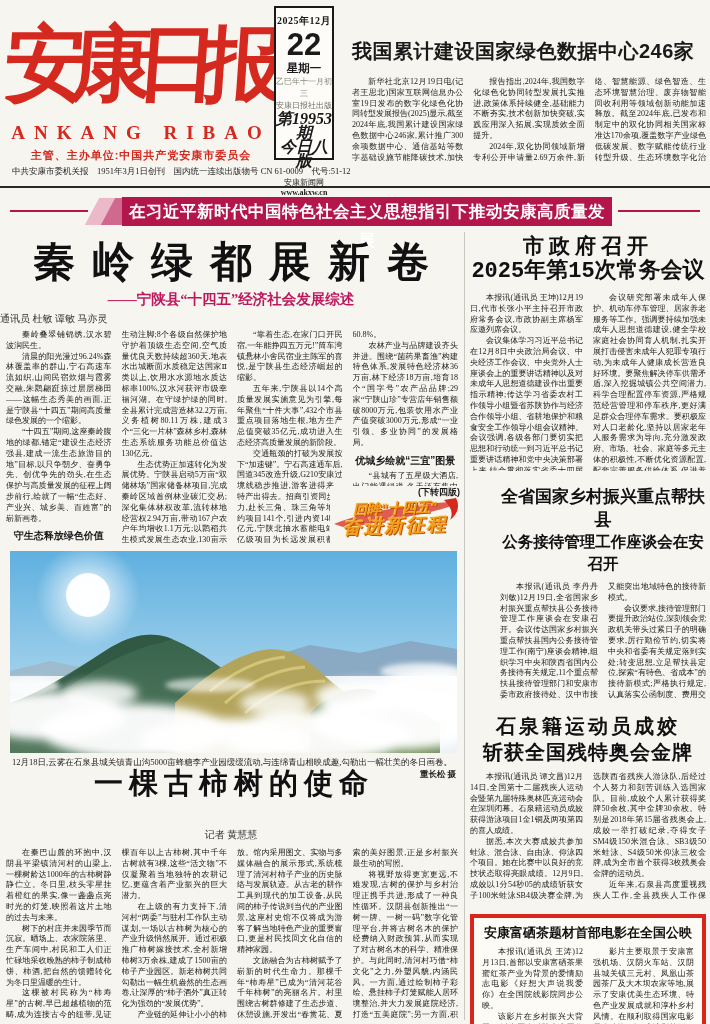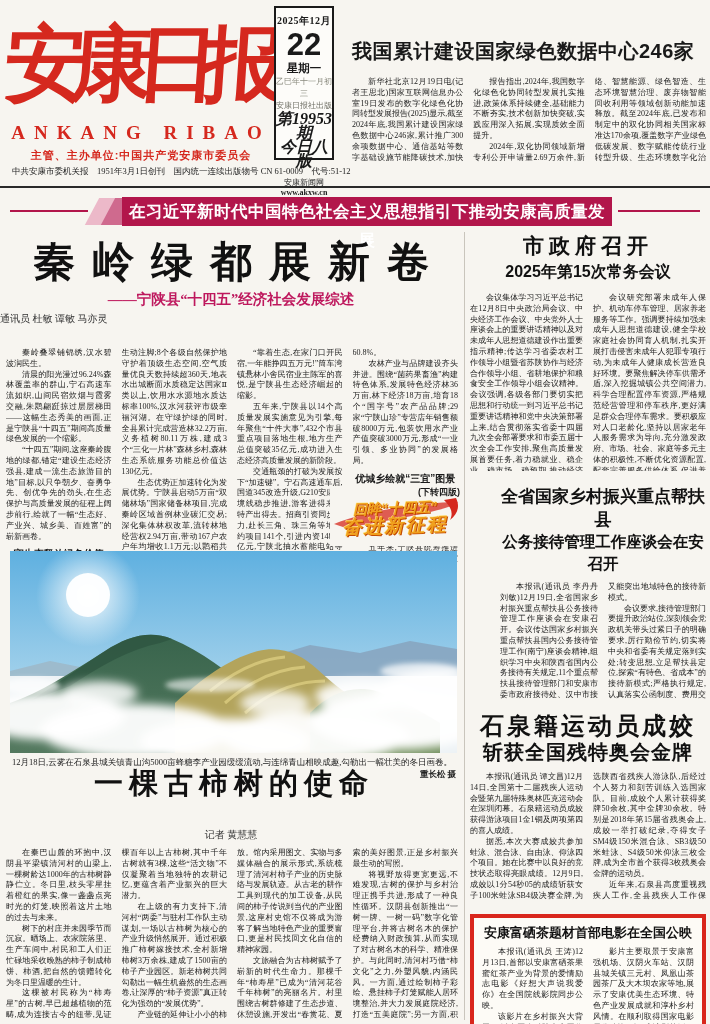--- a/index.html
+++ b/index.html
@@ -56,46 +56,46 @@
   .subhead{font-weight:bold;text-align:center;font-size:10px;margin:5px 0 3px;
       font-family:"Liberation Sans","DejaVu Sans",sans-serif;}
 
   
   .lead-h{position:absolute;left:0;top:234px;width:462px;margin:0;text-align:center;
       font-size:42px;font-weight:900;letter-spacing:17px;text-indent:17px;
       font-family:"Liberation Sans","DejaVu Sans",sans-serif;color:#111;}
   .lead-sub{position:absolute;left:0;top:290px;width:462px;text-align:center;
       font-size:14.5px;font-weight:bold;color:#be185d;}
   .lead-by{position:absolute;left:0;top:312px;width:462px;text-align:left;font-size:10px;color:#333;}
-  .leadbody{position:absolute;left:6px;top:348px;width:452px;height:214px;}
+  .leadbody{position:absolute;left:6px;top:330px;width:452px;height:214px;}
 
   .badgewrap{position:absolute;left:330px;top:486px;width:130px;height:60px;background:#f7f5f0;}
   .turnnote{font-size:9px;font-weight:bold;text-align:right;
       font-family:"Liberation Sans","DejaVu Sans",sans-serif;}
   .badge1,.badge2{position:relative;text-align:center;font-style:italic;font-weight:900;
       font-family:"Liberation Sans","DejaVu Sans",sans-serif;color:#f0a01e;
       text-shadow:1px 1px 0 #c34a00,-0.5px -0.5px 0 #ffe680;transform:rotate(-2deg);line-height:1.1;}
   .badge1{font-size:14px;margin-top:2px;}
   .badge2{font-size:19px;letter-spacing:2px;}
   .badgeflame{position:absolute;right:-2px;top:12px;}
 
   
   .vrule{position:absolute;left:464px;top:232px;width:1px;height:788px;background:#c9c5bc;}
   .rightcol{position:absolute;left:470px;top:232px;width:236px;}
   .art-h1,.art-h2{margin:0;text-align:center;font-weight:900;color:#111;
       font-family:"Liberation Sans","DejaVu Sans",sans-serif;}
   .gov .art-h1{font-size:21px;letter-spacing:5px;line-height:27px;}
-  .gov .art-h2{font-size:16px;line-height:26px;}
+  .gov .art-h2{font-size:22px;line-height:26px;font-family:Liberation Mono, monospace;}
   .gov .cols{height:178px;margin-top:8px;}
   .recep{margin-top:14px;margin-left:30px;}
   .recep .art-h1{font-size:17px;line-height:23px;}
   .recep .art-h2{font-size:15.5px;line-height:22px;}
   .recep .cols{height:118px;margin-top:7px;}
   .ath{margin-top:13px;}
-  .ath .art-h1{font-size:24px;letter-spacing:3px;line-height:26px;margin-top:8px;}
+  .ath .art-h1{font-size:20px;letter-spacing:3px;line-height:26px;margin-top:8px;}
   .ath .art-h2{font-size:20px;letter-spacing:1px;line-height:26px;}
   .ath .cols{height:130px;margin-top:7px;}
   .movie{margin-top:12px;border:4px solid #d9261c;background:#fdfbf6;
       padding:6px 8px;box-sizing:border-box;height:158px;}
   .movie .art-h1{font-size:13px;line-height:18px;margin-bottom:5px;}
   .movie .cols{height:118px;}
 
   
   .photo{position:absolute;left:10px;top:551px;width:447px;height:202px;margin:0;overflow:hidden;
       background:#9cc9e4;}
@@ -199,20 +199,21 @@
 
   <div class="vrule"></div>
 
   <aside class="rightcol">
 
     <article class="art gov">
       <h3 class="art-h1">市政府召开</h3>
       <h3 class="art-h2">2025年第15次常务会议</h3>
       <div class="cols">
           <div class="col">
+            <p class="bodyp">本报讯(通讯员 王坤)12月19日,代市长张小平主持召开市政府常务会议,市政协副主席杨军应邀列席会议。</p>
             <p class="bodyp">会议集体学习习近平总书记在12月8日中央政治局会议、中央经济工作会议、中央党外人士座谈会上的重要讲话精神以及对未成年人思想道德建设作出重要指示精神;传达学习省委农村工作领导小组暨省苏陕协作与经济合作领导小组、省耕地保护和粮食安全工作领导小组会议精神。会议强调,各级各部门要切实把思想和行动统一到习近平总书记重要讲话精神和党中央决策部署上来,结合贯彻落实省委十四届九次全会部署要求和市委五届十次全会工作安排,聚焦高质量发展首要任务,着力稳就业、稳企业、稳市场、稳预期,推动经济实现质的有效提升和量的合理增长,奋力完成全年经济社会发展目标任务,确保“十五五”实现良好开局。</p>
           </div>
           <div class="col">
             <p class="bodyp">会议研究部署未成年人保护、机动车停车管理、居家养老服务等工作。强调要持续加强未成年人思想道德建设,健全学校家庭社会协同育人机制,扎实开展打击侵害未成年人犯罪专项行动,为未成年人健康成长营造良好环境。要聚焦解决停车供需矛盾,深入挖掘城镇公共空间潜力,科学合理配置停车资源,严格规范经营管理和停车秩序,更好满足群众合理停车需求。要积极应对人口老龄化,坚持以居家老年人服务需求为导向,充分激发政府、市场、社会、家庭等多元主体的积极性,不断优化资源配置,配套完善服务供给体系,促进养老服务高质量发展。会议还研究了其他事项。</p>
           </div>
         </div>
     </article>
 
     <article class="art recep">
       <h3 class="art-h1">全省国家乡村振兴重点帮扶县</h3>
@@ -319,21 +320,21 @@
   <h2 class="tree-h">一棵古柿树的使命</h2>
   <div class="tree-by">记者 黄慧慧</div>
   <div class="cols treebody">
       <div class="col">
         <p class="bodyp">在秦巴山麓的环抱中,汉阴县平梁镇清河村的山梁上,一棵树龄达1000年的古柿树静静伫立。冬日里,枝头零星挂着橙红的果实,像一盏盏点亮时光的灯笼,映照着这片土地的过去与未来。</p>
         <p class="bodyp">树下的村庄并未因季节而沉寂。晒场上、农家院落里、生产车间中,村民和工人们正忙碌地采收晚熟的柿子制成柿饼、柿酒,把自然的馈赠转化为冬日里温暖的生计。</p>
         <p class="bodyp">这棵被村民称为“柿寿星”的古树,早已超越植物的范畴,成为连接古今的纽带,见证着一段从困境到振兴的历程。</p>
       </div>
       <div class="col">
         <p class="bodyp cont">棵百年以上古柿树,其中千年古树就有3棵,这些“活文物”不仅凝聚着当地独特的农耕记忆,更蕴含着产业振兴的巨大潜力。</p>
-        <p class="bodyp">在上级的有力支持下,清河村“两委”与驻村工作队主动谋划,一场以古柿树为核心的产业升级悄然展开。通过积极推广柿树嫁接技术,全村新增柿树3万余株,建成了1500亩的柿子产业园区。新老柿树共同勾勒出一幅生机盎然的生态画卷,让深厚的“柿子资源”真正转化为强劲的“发展优势”。</p>
+        <p class="bodyp">在上级的有力支持下,清河村“两委”与驻村工作队主动谋划,一场以古柿树为核心的产业升级悄然展开。通过积极推广柿树嫁接技术,全村新增柿树3万余株,建成了1500亩的柿子产业园区。新老柿树共同勾勒出一幅生机盎然的生态画卷,让深厚的“柿子酒外”真正转化为强劲的“发展优势”。</p>
         <p class="bodyp">产业链的延伸让小小的柿子焕发出全新的生命力。在传承古法酿造柿子酒的基础上,村里引入了现代化加工设备,并盘活闲置的厂房,将其改造成了一座极具特色的柿子加工厂。如今,除了传统的柿饼、柿子酒外,还开发出了柿子醋、柿叶茶等产品。这些深加工产品不仅破解了鲜果保鲜与运输的难题,更显著提升了产品附加值。</p>
       </div>
       <div class="col">
         <p class="bodyp cont">放。馆内采用图文、实物与多媒体融合的展示形式,系统梳理了清河村柿子产业的历史脉络与发展轨迹。从古老的耕作工具到现代的加工设备,从民间的柿子传说到当代的产业图景,这座村史馆不仅将成为游客了解当地特色产业的重要窗口,更是村民找回文化自信的精神家园。</p>
         <p class="bodyp">文旅融合为古柿树赋予了崭新的时代生命力。那棵千年“柿寿星”已成为“清河花谷 千年柿树”的亮丽名片。村里围绕古树群修建了生态步道、休憩设施,开发出“春赏花、夏乘凉、秋摘果、冬品酒”的全季节旅游体验。游客们在这里不仅能触摸古树的沧桑,还能亲身体验柿子酒的酿造过程,感受民谣里描绘的乡土风情。</p>
       </div>
       <div class="col">
         <p class="bodyp cont">索的美好图景,正是乡村振兴最生动的写照。</p>
         <p class="bodyp">将视野放得更宽更远,不难发现,古树的保护与乡村治理正携手共进,形成了一种良性循环。汉阴县创新推出“一树一牌、一树一码”数字化管理平台,并将古树名木的保护经费纳入财政预算,从而实现了对古树名木的科学、精准保护。与此同时,清河村巧借“柿文化”之力,外塑风貌,内涵民风。一方面,通过绘制柿子彩绘、悬挂柿子灯笼赋能人居环境整治,并大力发展庭院经济,打造“五美庭院”;另一方面,积极倡导“柿事谦和、和美万家”的新民风,逐步形成了“一户一景、一院一韵”的乡村风貌与淳朴和谐的乡风民风。</p>
       </div>

